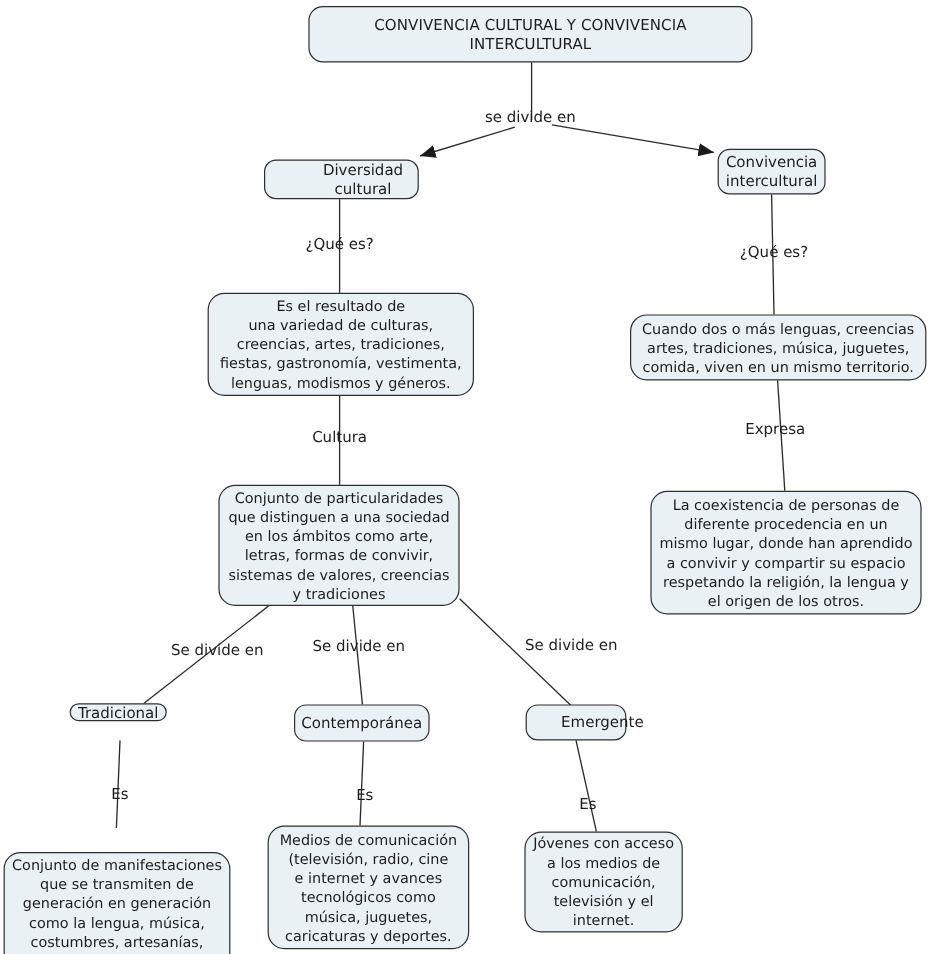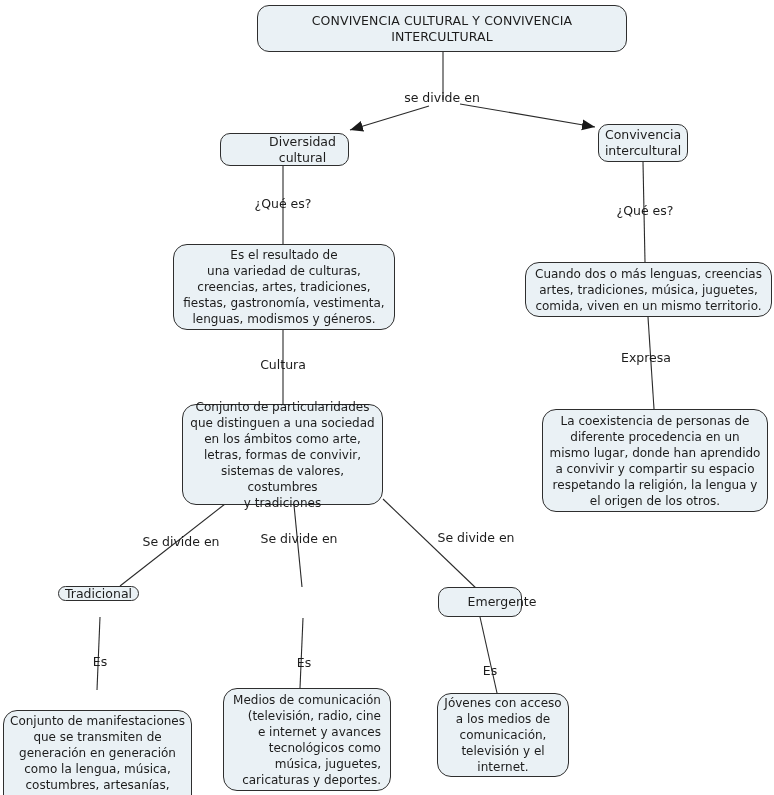--- a/index.html
+++ b/index.html
@@ -89,43 +89,44 @@
 intercultural</div>
 
   <div class="node" style="left:525px; top:262px; width:247px; height:55px; border-radius:14px;">Cuando dos o más lenguas, creencias
 artes, tradiciones, música, juguetes,
 comida, viven en un mismo territorio.</div>
 
   <div class="node" style="left:182px; top:404px; width:201px; height:101px; border-radius:14px;">Conjunto de particularidades
 que distinguen a una sociedad
 en los ámbitos como arte,
 letras, formas de convivir,
-sistemas de valores, costumbres
+sistemas de valores, creencias
 y tradiciones</div>
 
   <div class="node" style="left:542px; top:409px; width:226px; height:103px; border-radius:14px;">La coexistencia de personas de
 diferente procedencia en un
 mismo lugar, donde han aprendido
 a convivir y compartir su espacio
 respetando la religión, la lengua y
 el origen de los otros.</div>
 
   <div class="node small" style="left:58px; top:586px; width:81px; height:15px;">Tradicional</div>
 
+  <div class="node small" style="left:245px; top:587px; width:113px; height:31px;">Contemporánea</div>
 
   <div class="node small" style="left:438px; top:587px; width:84px; height:30px;padding-left:48px;">Emergente</div>
 
   <div class="node" style="left:3px; top:710px; width:189px; height:101px; border-radius:14px;">Conjunto de manifestaciones
 que se transmiten de
 generación en generación
 como la lengua, música,
 costumbres, artesanías,
 arquitectura y creencias.</div>
 
-  <div class="node" style="left:223px; top:688px; width:168px; height:103px; border-radius:14px;text-align:right;">Medios de comunicación
+  <div class="node" style="left:223px; top:688px; width:168px; height:103px; border-radius:14px;">Medios de comunicación
 (televisión, radio, cine
 e internet y avances
 tecnológicos como
 música, juguetes,
 caricaturas y deportes.</div>
 
   <div class="node" style="left:437px; top:693px; width:132px; height:84px; border-radius:14px;">Jóvenes con acceso
 a los medios de
 comunicación,
 televisión y el

